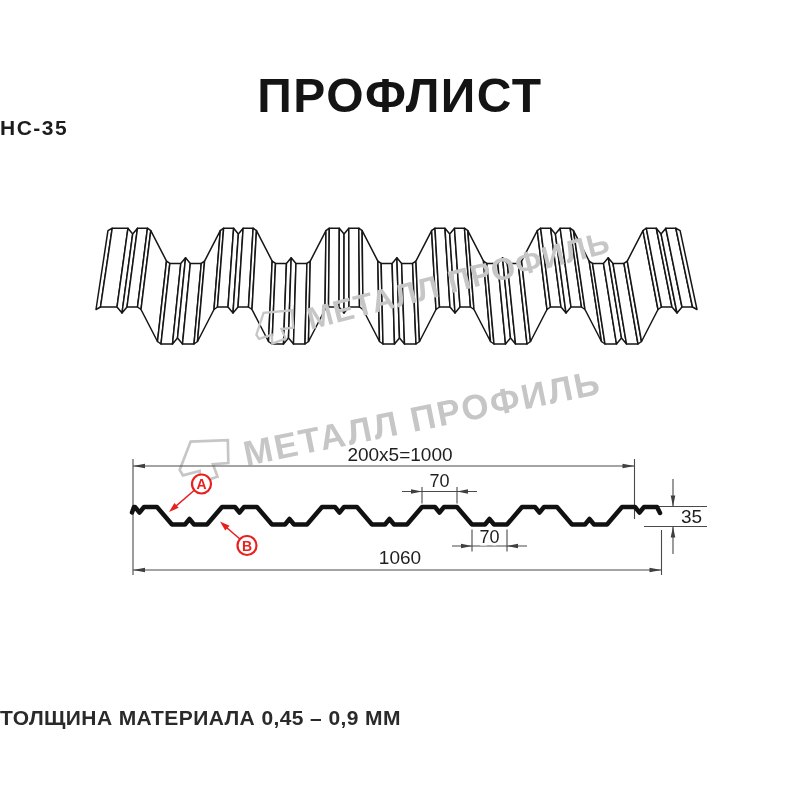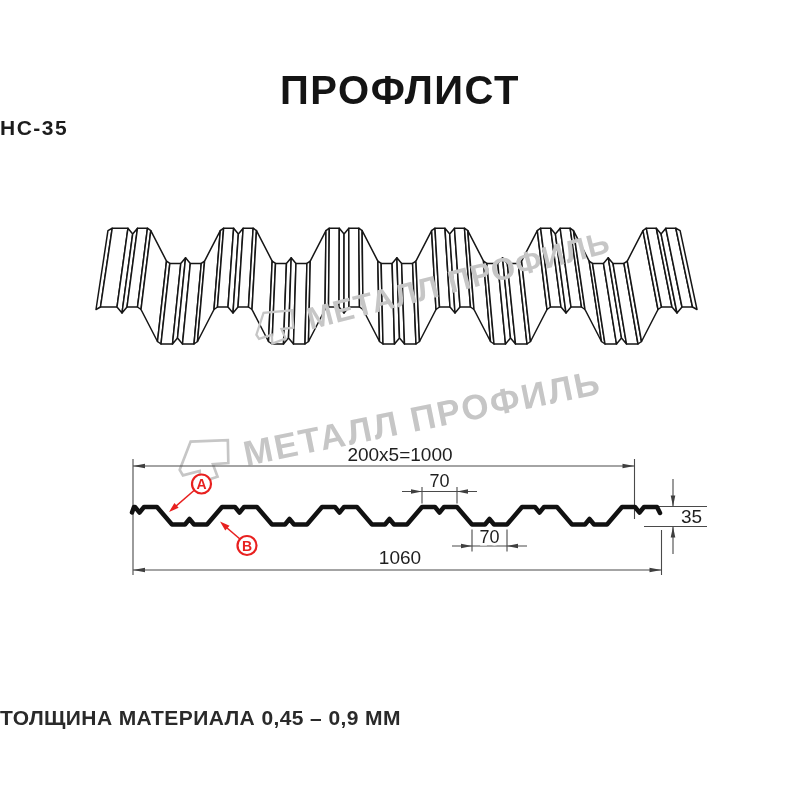--- a/index.html
+++ b/index.html
@@ -1,19 +1,19 @@
 <!DOCTYPE html>
 <html><head>
 <meta charset="utf-8">
 <style>
   html,body{margin:0;padding:0;background:#ffffff;}
   .stage{position:relative;width:800px;height:800px;background:#fff;overflow:hidden;
          font-family:"Liberation Sans", sans-serif;}
   .title{position:absolute;top:68px;left:0;width:800px;text-align:center;
-         font-size:40px;font-weight:700;letter-spacing:1.5px;color:#141414;}
+         font-size:48px;font-weight:700;letter-spacing:1.5px;color:#141414;}
   .subtitle{position:absolute;top:116px;left:0;width:800px;text-align:left;
          font-size:21px;font-weight:600;letter-spacing:1.5px;color:#1c1c1c;}
   .footer{position:absolute;top:706px;left:0;width:800px;text-align:left;
          font-size:21px;font-weight:600;letter-spacing:0.4px;color:#2a2a2a;}
   svg{position:absolute;top:0;left:0;}
   .dim-text{font-family:"Liberation Sans",sans-serif;font-size:19px;fill:#1f1f1f;}
   .dim-text-small{font-family:"Liberation Sans",sans-serif;font-size:18px;fill:#1f1f1f;
          paint-order:stroke;stroke:#ffffff;stroke-width:5px;}
   .wm-text{font-family:"Liberation Sans",sans-serif;font-weight:bold;}
   .callout-letter{font-family:"Liberation Sans",sans-serif;font-size:14px;font-weight:bold;}

